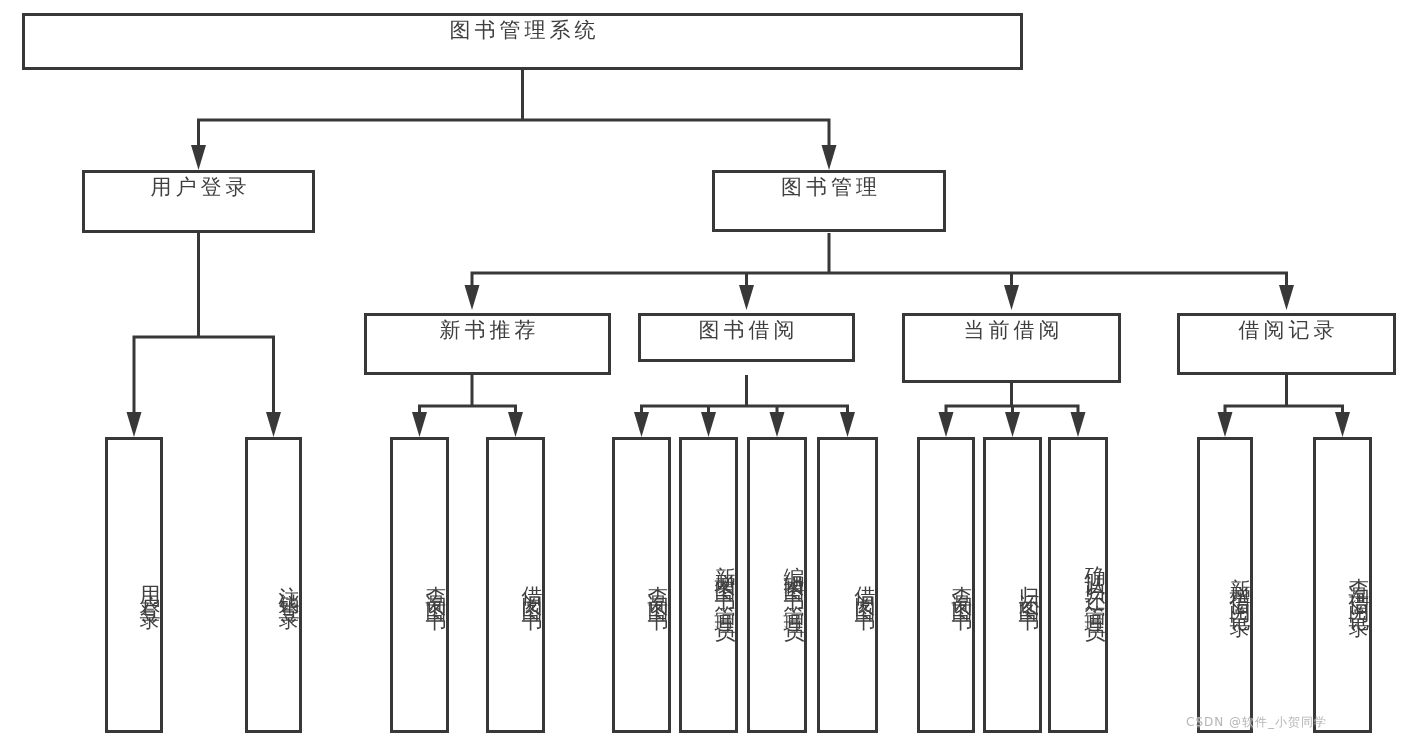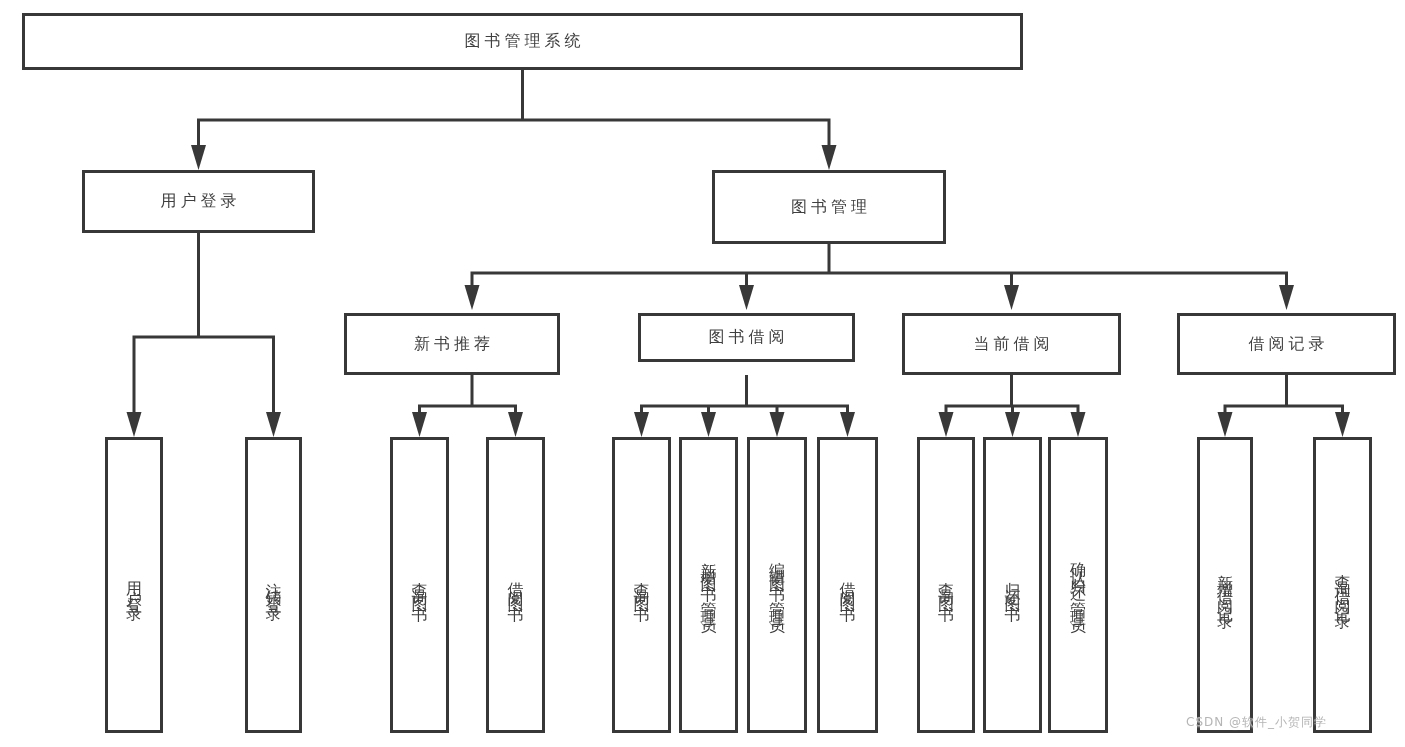--- a/index.html
+++ b/index.html
@@ -22,24 +22,23 @@
     width: 1405px;
     height: 747px;
     pointer-events: none;
   }
   .box {
     position: absolute;
     box-sizing: border-box;
     border: 3px solid #383838;
     background: #ffffff;
     display: flex;
-    align-items: center;
     justify-content: center;
     color: #3f3f3f;
-    font-size: 16px;
+    font-size: 21px;
   }
   .box.h span {
     letter-spacing: 4px;
     text-indent: 4px;
     white-space: nowrap;
   }
   .box.v {
     writing-mode: vertical-rl;
     text-orientation: mixed;
     letter-spacing: 8px;
@@ -93,31 +92,31 @@
       </g>
   </svg>
 
   <div class="box h" style="left:22px;top:13px;width:1001px;height:57px">
     <span>图书管理系统</span>
   </div>
 
   <div class="box h" style="left:82px;top:170px;width:233px;height:63px">
     <span>用户登录</span>
   </div>
-  <div class="box h" style="left:712px;top:170px;width:234px;height:74px">
+  <div class="box h" style="left:712px;top:170px;width:234px;height:62px">
     <span>图书管理</span>
   </div>
 
-  <div class="box h" style="left:344px;top:313px;width:216px;height:62px">
+  <div class="box h" style="left:364px;top:313px;width:247px;height:62px">
     <span>新书推荐</span>
   </div>
   <div class="box h" style="left:638px;top:313px;width:217px;height:49px">
     <span>图书借阅</span>
   </div>
-  <div class="box h" style="left:902px;top:313px;width:219px;height:62px">
+  <div class="box h" style="left:902px;top:313px;width:219px;height:70px">
     <span>当前借阅</span>
   </div>
   <div class="box h" style="left:1177px;top:313px;width:219px;height:62px">
     <span>借阅记录</span>
   </div>
 
   <div class="box v" style="left:105px;top:437px;width:58px;height:296px">
     <span>用户登录</span>
   </div>
   <div class="box v" style="left:245px;top:437px;width:57px;height:296px">

